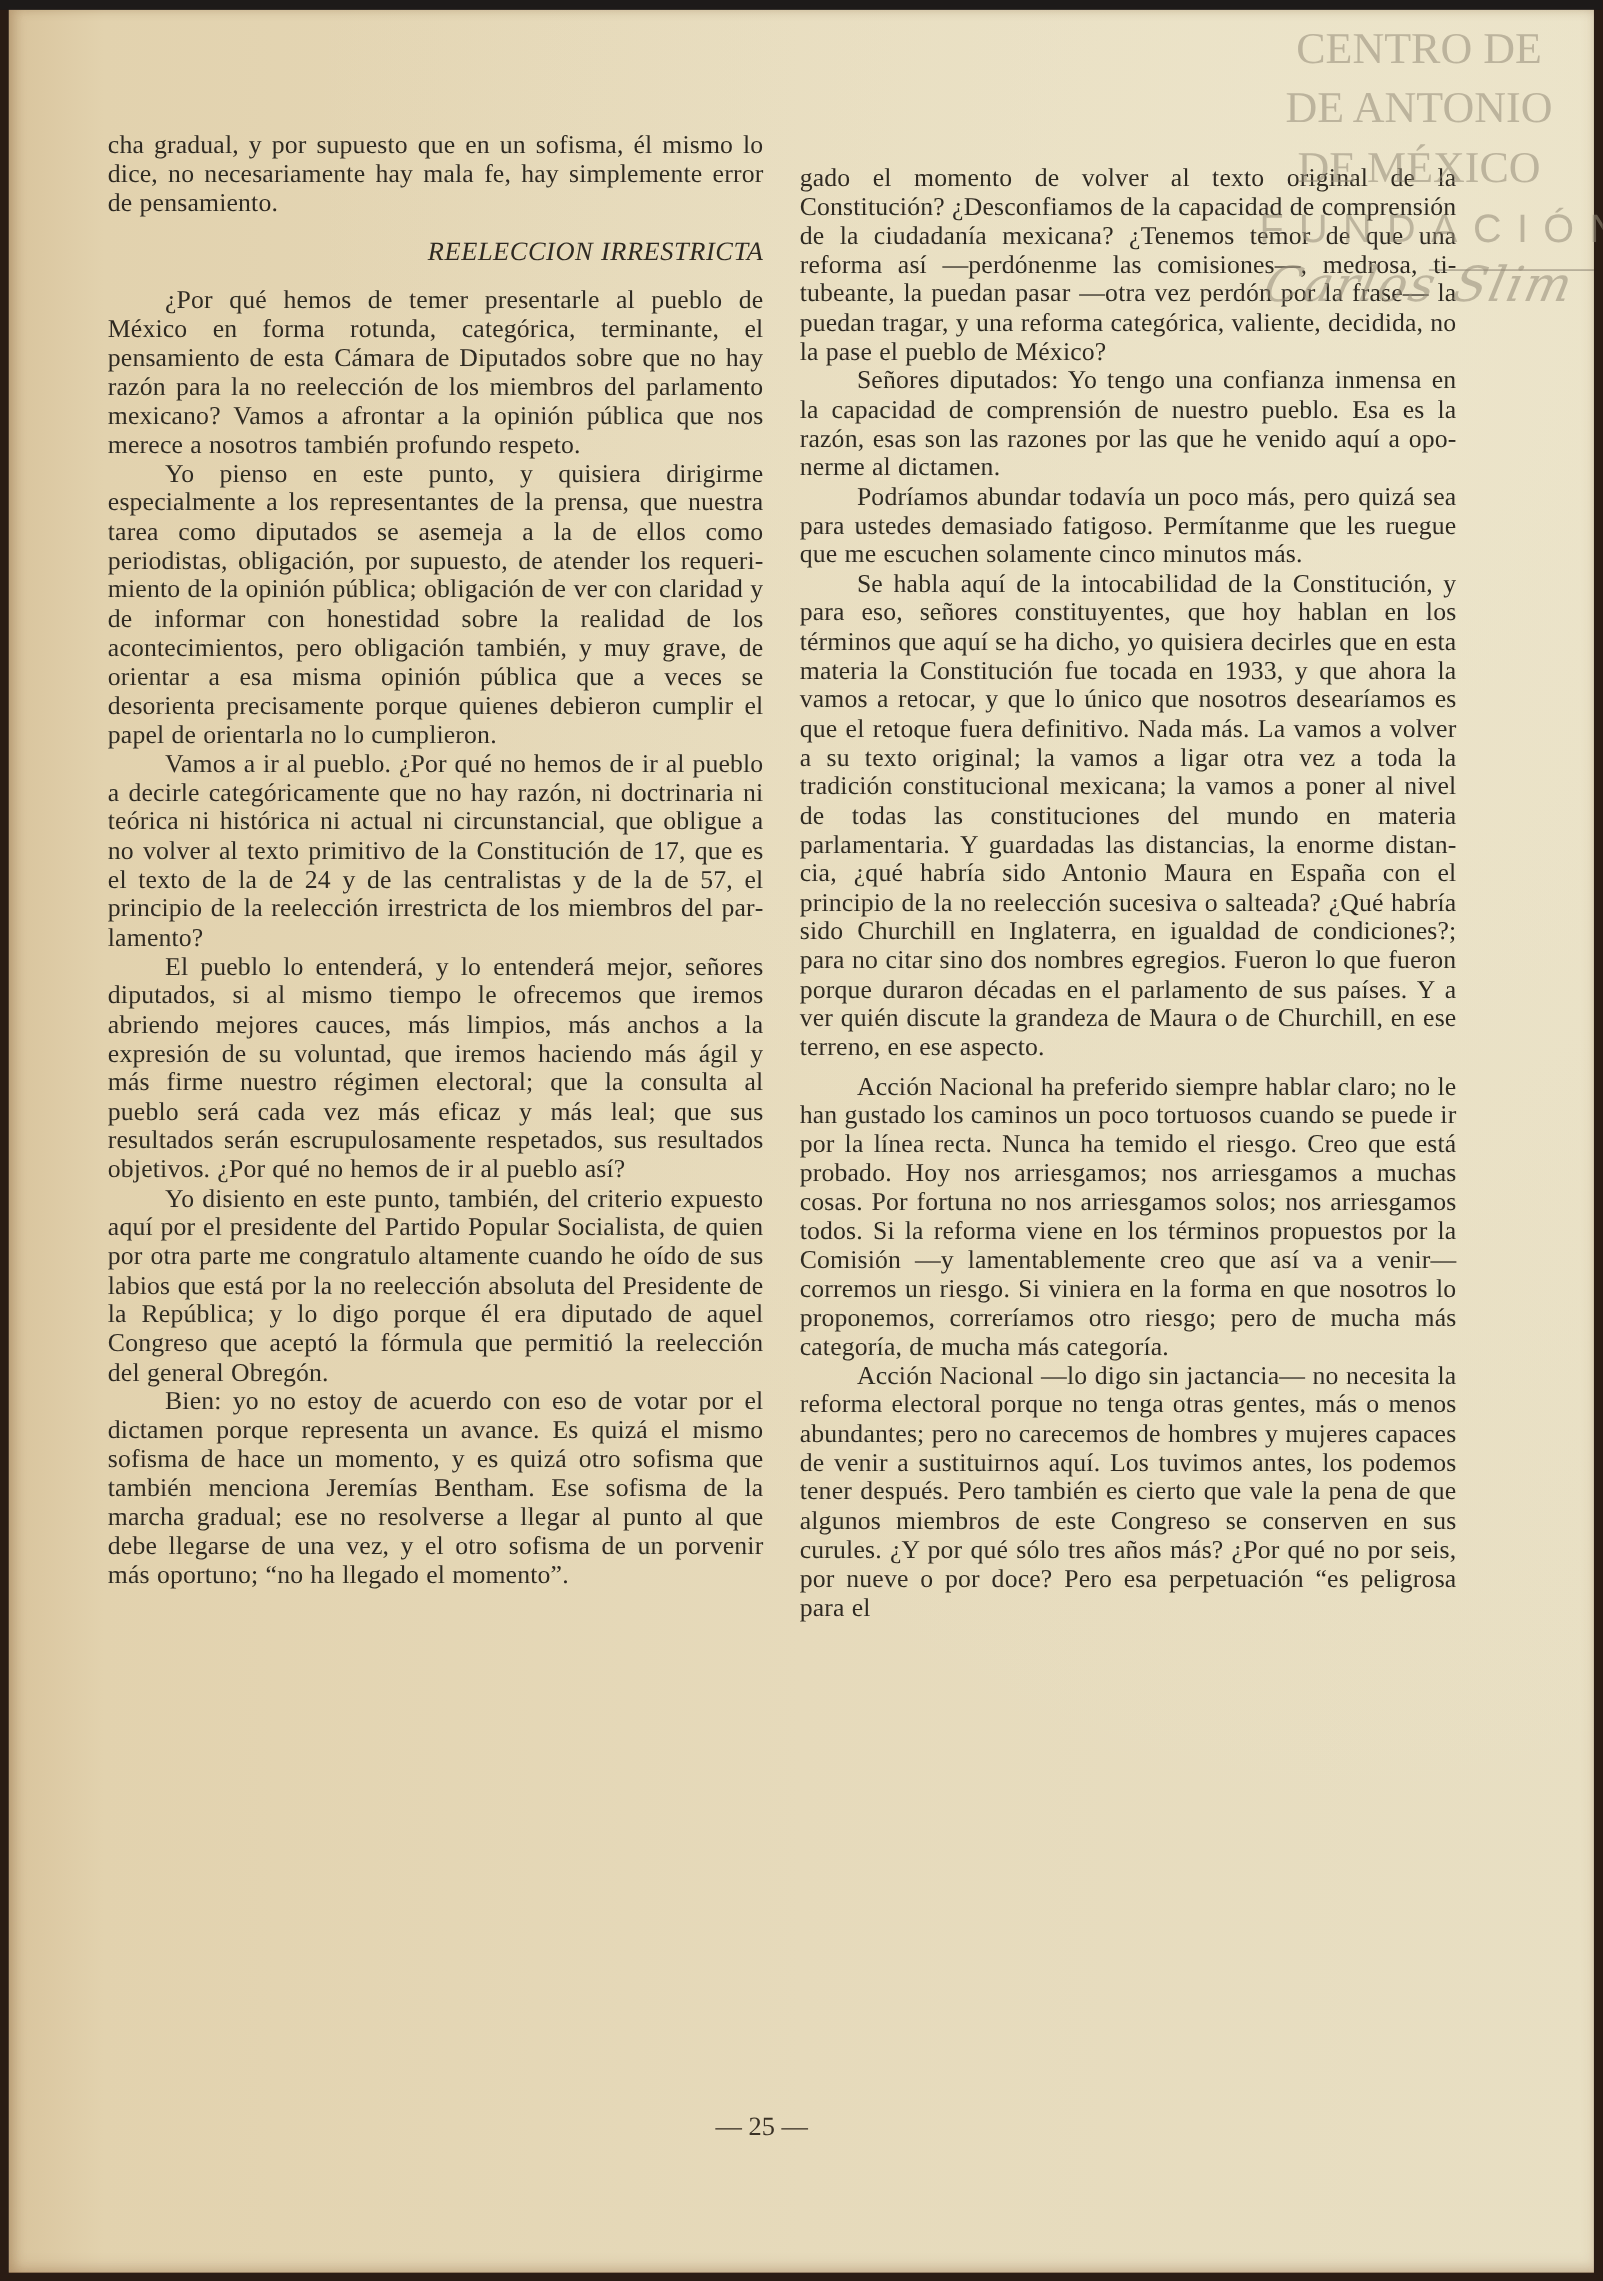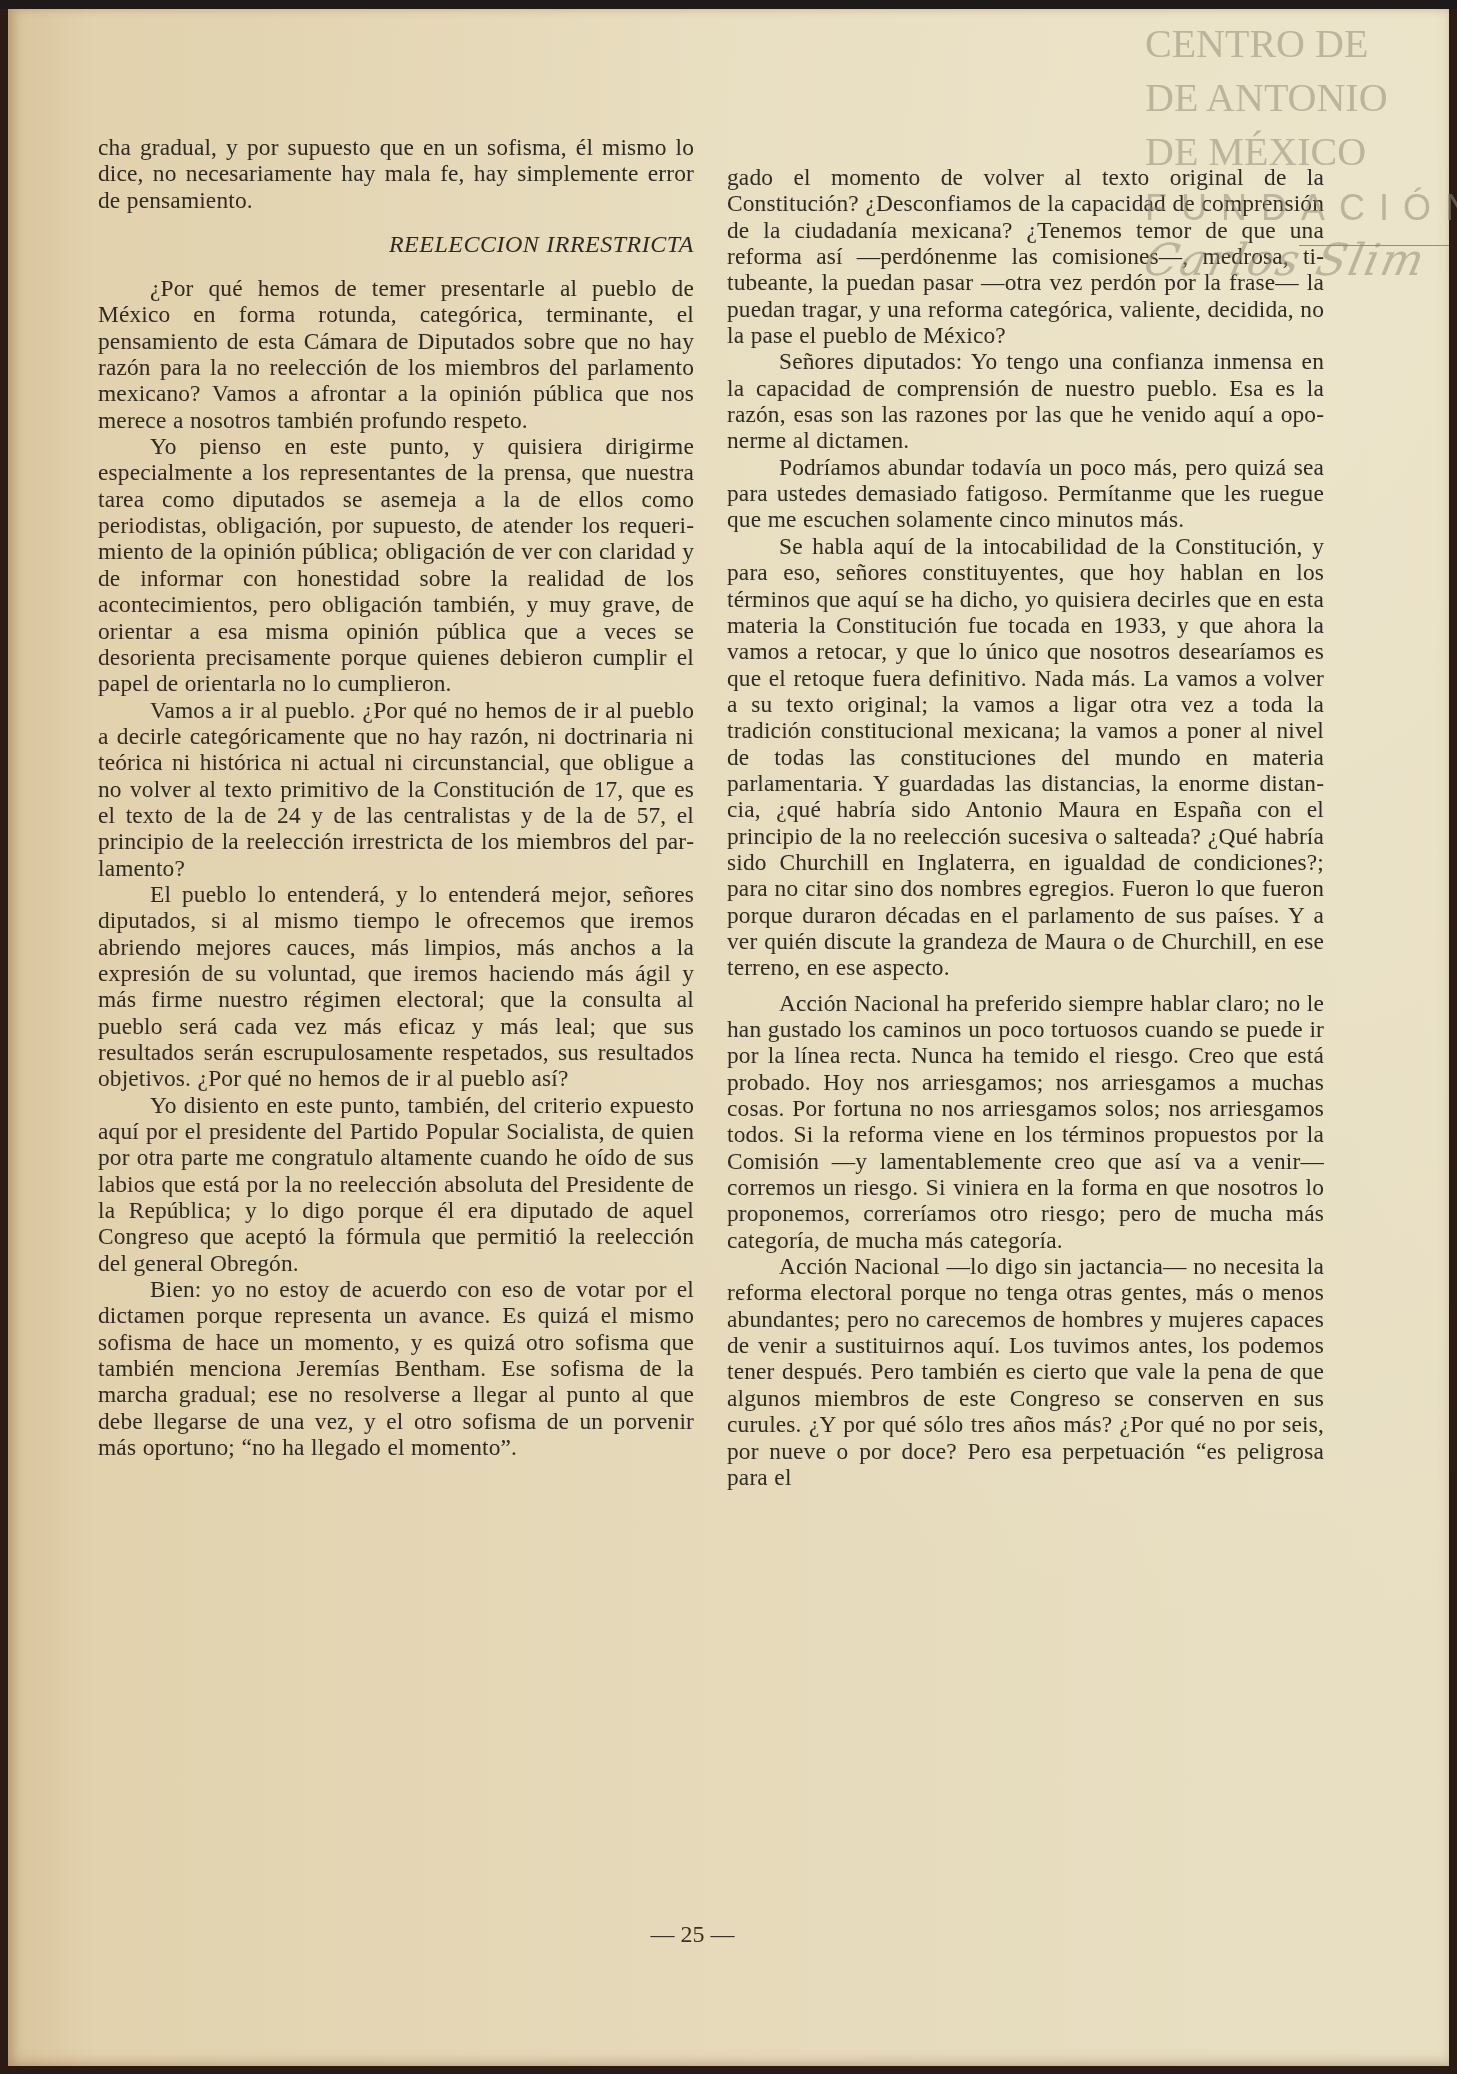--- a/index.html
+++ b/index.html
@@ -10,40 +10,40 @@
     }
     .page {
       position: absolute; left: 8px; top: 9px; width: 1441px; height: 2057px;
       background:
         radial-gradient(ellipse at 85% 10%, rgba(240,234,210,0.55), rgba(240,234,210,0) 55%),
         linear-gradient(90deg, #d8c39c 0%, #e2d2ae 6%, #e6dabb 50%, #e8dfc3 100%);
       box-shadow: inset 6px 0 10px rgba(120,80,40,0.25), inset 0 -6px 12px rgba(140,90,50,0.18);
     }
     .topbar { position:absolute; left:0; top:0; width:1457px; height:9px; background:#1d1a19; }
     .col {
-      position: absolute; top: 125px; color: #2f2a22;
+      position: absolute; top: 110px; color: #2f2a22;
       font-size: 23.4px; line-height: 26.35px; text-align: justify;
       hyphens: manual; letter-spacing: 0.15px; word-spacing: 0.5px;
     }
     .col.left { left: 90px; width: 596px; }
     .col.right { left: 719px; width: 597px; margin-top: 30px; }
     .col p { margin: 0; text-indent: 52px; }
     .col p.noindent { text-indent: 0; }
     .col h2 {
       margin: 18px 0 18px 0; font-weight: normal; font-style: italic;
       font-size: 24px; text-align: right; letter-spacing: 0.5px; line-height: 26px;
     }
     .gap { height: 9px; }
     .pagenum {
       position: absolute; left: 0; width: 1441px; top: 1912px;
       text-align: center; font-size: 24px; color: #3a3226;
       transform: translateX(-36px);
     }
     .watermark {
-      position: absolute; right: 14px; top: 8px; width: 290px; text-align: left;
+      position: absolute; right: 14px; top: 8px; width: 290px; text-align: center;
       color: rgba(150,140,120,0.55); font-family: "Liberation Serif", serif;
       pointer-events: none;
     }
     .wm-line { font-size: 40px; line-height: 54px; letter-spacing: 0px; white-space: nowrap; }
     .wm-fund {
       font-family: "Liberation Sans", "DejaVu Sans", sans-serif;
       font-size: 36px; letter-spacing: 14px; line-height: 54px; margin-top: 2px;
     }
     .wm-sign {
       font-family: "DejaVu Serif", serif; font-style: italic;

